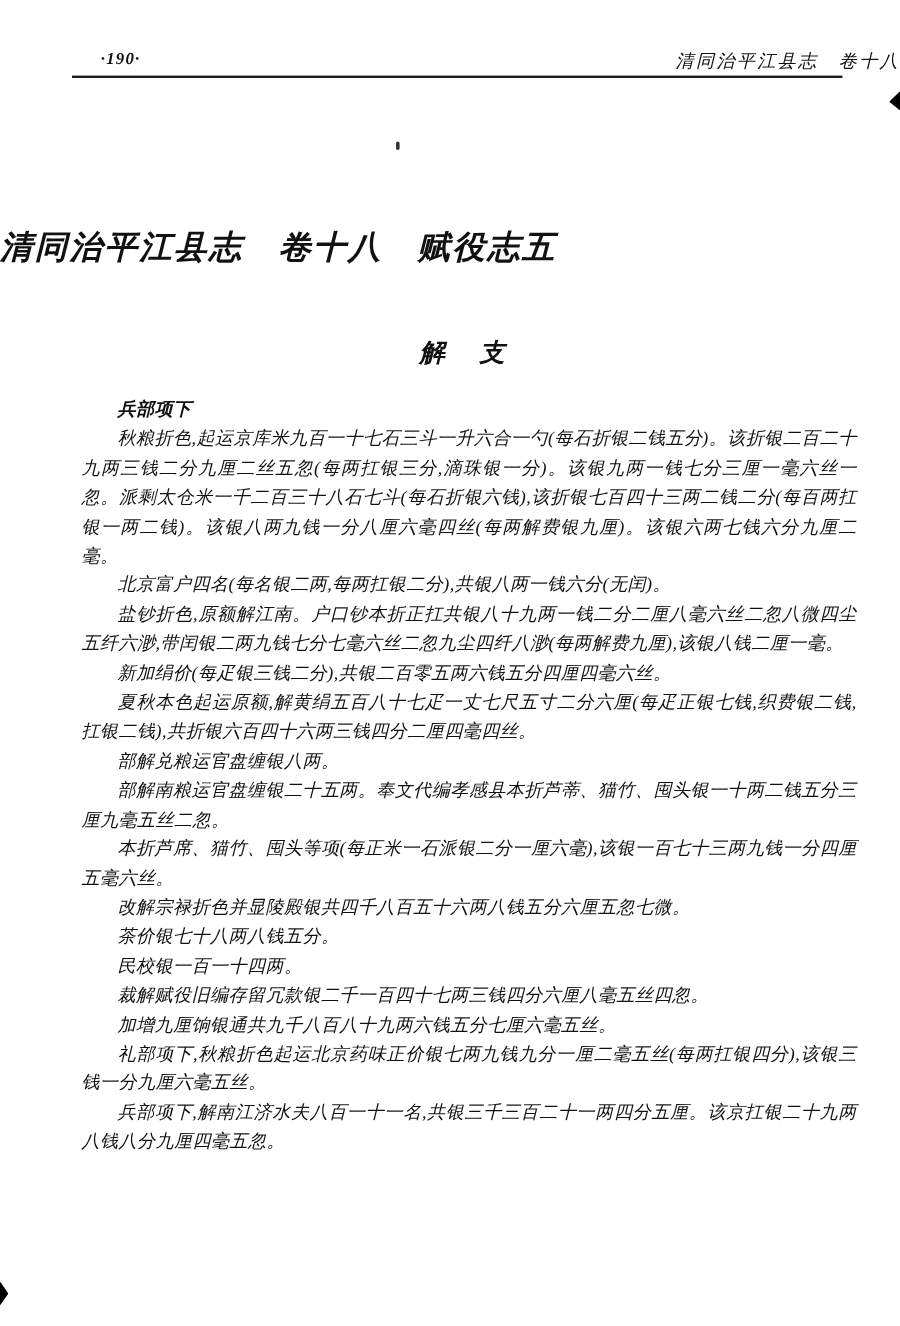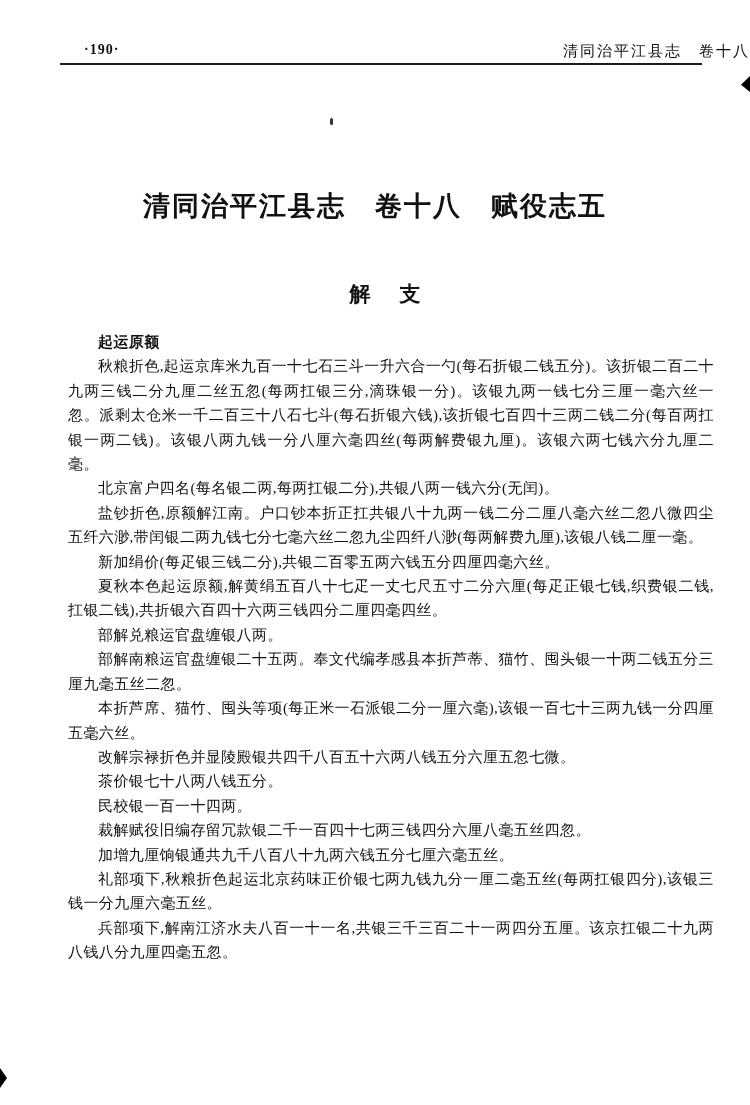--- a/index.html
+++ b/index.html
@@ -9,20 +9,21 @@
   }
   .page {
     position: relative;
     width: 750px;
     height: 1105px;
     margin: 0 auto;
     background: #ffffff;
     overflow: hidden;
     font-family: "Liberation Serif", "DejaVu Serif", serif;
     color: #111111;
+    font-style: italic;
   }
   .running-header {
     position: absolute;
     top: 42px;
     left: 0;
     width: 100%;
     height: 20px;
     font-size: 15px;
   }
   .page-number {
@@ -48,21 +49,21 @@
     left: 60px;
     width: 642px;
     height: 2px;
     background: #1c1c1c;
   }
   .volume-title {
     position: absolute;
     top: 188px;
     left: 0;
     width: 100%;
-    text-align: center;
+    text-align: left;
     font-size: 27px;
     font-weight: bold;
     letter-spacing: 2px;
   }
   .section-heading {
     position: absolute;
     top: 280px;
     left: 12px;
     width: 100%;
     text-align: center;
@@ -124,21 +125,21 @@
     <span class="running-title">清同治平江县志　卷十八</span>
   </div>
 
   <div class="header-rule"></div>
 
   <div class="volume-title">清同治平江县志　卷十八　赋役志五</div>
 
   <div class="section-heading">解　支</div>
 
   <div class="body-text">
-      <p class="para bold">起运原额</p>
+      <p class="para bold">兵部项下</p>
       <p class="para">秋粮折色,起运京库米九百一十七石三斗一升六合一勺(每石折银二钱五分)。该折银二百二十九两三钱二分九厘二丝五忽(每两扛银三分,滴珠银一分)。该银九两一钱七分三厘一毫六丝一忽。派剩太仓米一千二百三十八石七斗(每石折银六钱),该折银七百四十三两二钱二分(每百两扛银一两二钱)。该银八两九钱一分八厘六毫四丝(每两解费银九厘)。该银六两七钱六分九厘二毫。</p>
       <p class="para">北京富户四名(每名银二两,每两扛银二分),共银八两一钱六分(无闰)。</p>
       <p class="para">盐钞折色,原额解江南。户口钞本折正扛共银八十九两一钱二分二厘八毫六丝二忽八微四尘五纤六渺,带闰银二两九钱七分七毫六丝二忽九尘四纤八渺(每两解费九厘),该银八钱二厘一毫。</p>
       <p class="para">新加绢价(每疋银三钱二分),共银二百零五两六钱五分四厘四毫六丝。</p>
       <p class="para">夏秋本色起运原额,解黄绢五百八十七疋一丈七尺五寸二分六厘(每疋正银七钱,织费银二钱,扛银二钱),共折银六百四十六两三钱四分二厘四毫四丝。</p>
       <p class="para">部解兑粮运官盘缠银八两。</p>
       <p class="para">部解南粮运官盘缠银二十五两。奉文代编孝感县本折芦蒂、猫竹、囤头银一十两二钱五分三厘九毫五丝二忽。</p>
       <p class="para">本折芦席、猫竹、囤头等项(每正米一石派银二分一厘六毫),该银一百七十三两九钱一分四厘五毫六丝。</p>
       <p class="para">改解宗禄折色并显陵殿银共四千八百五十六两八钱五分六厘五忽七微。</p>
       <p class="para">茶价银七十八两八钱五分。</p>

